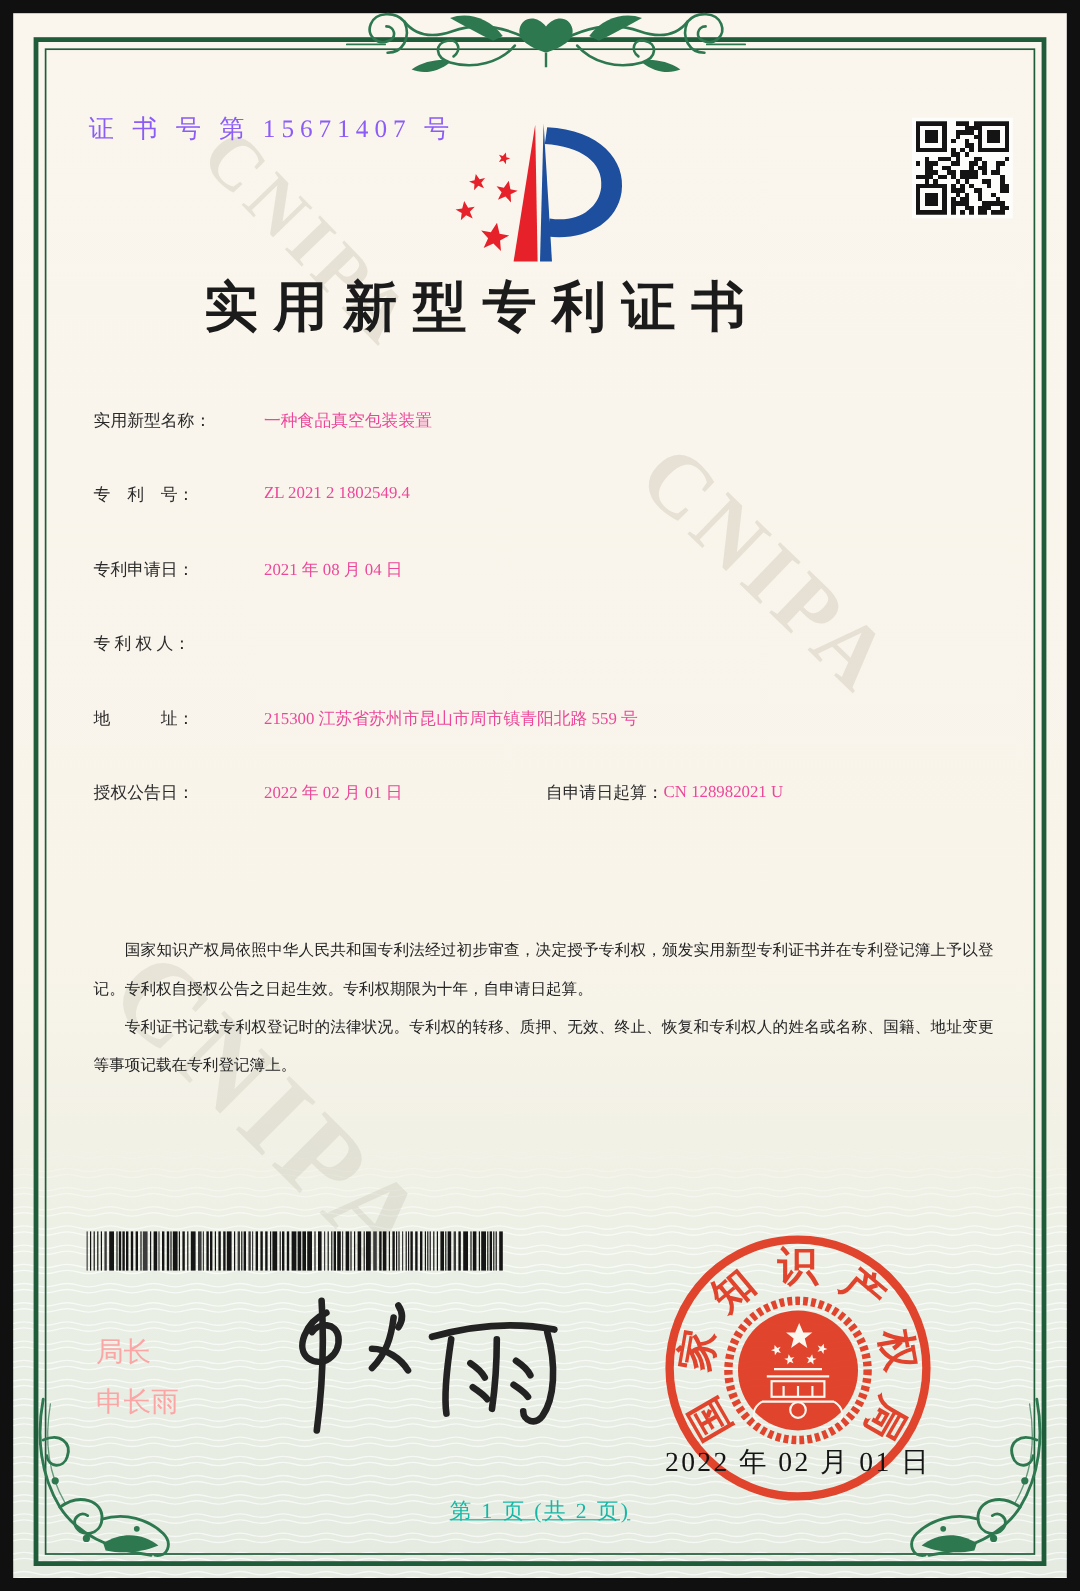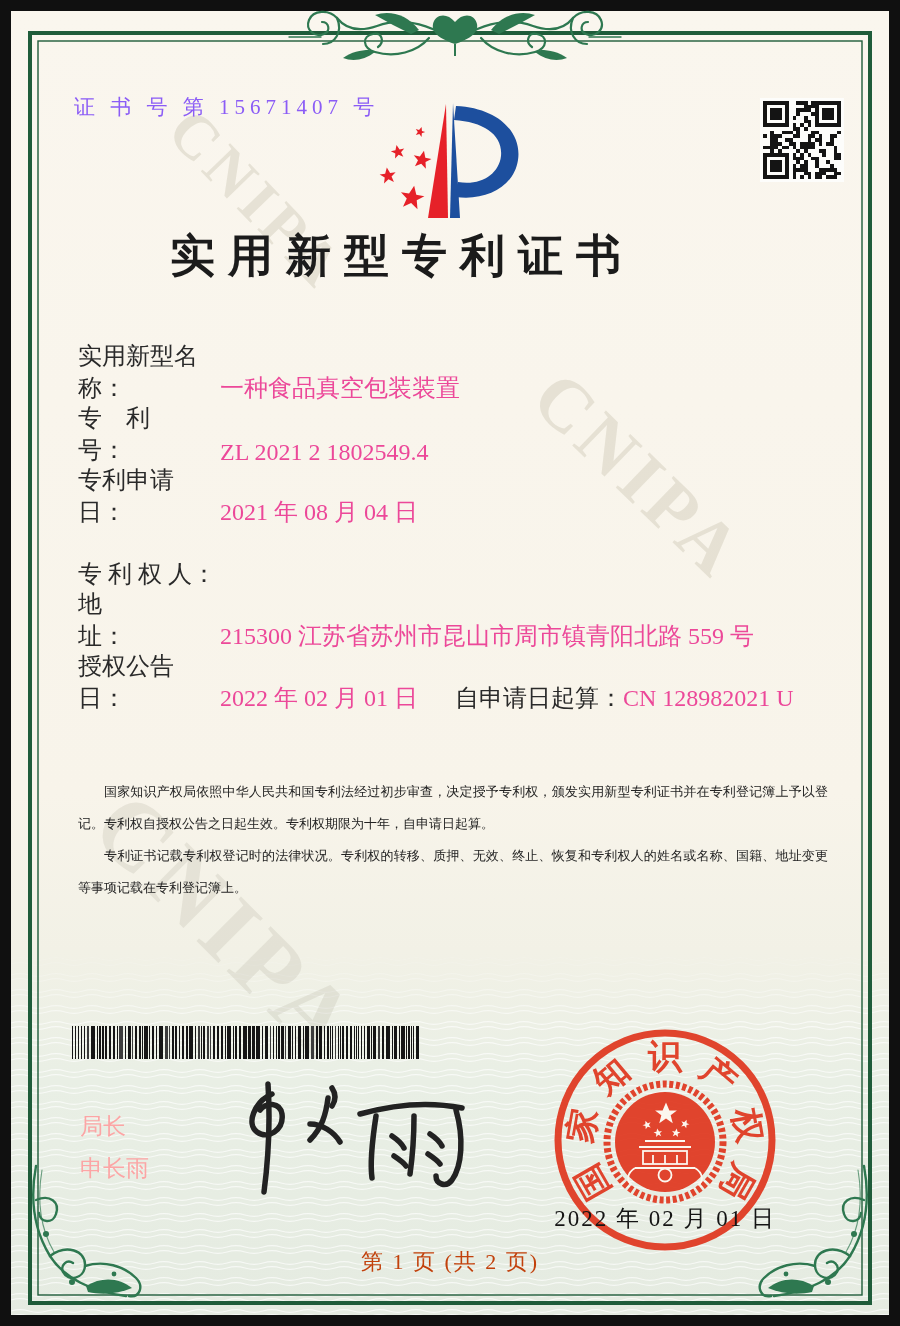--- a/index.html
+++ b/index.html
@@ -16,34 +16,34 @@
   .wm2{left:575px;top:355px;font-size:74px;transform:rotate(44deg);}
   .wm3{left:150px;top:770px;font-size:96px;transform:rotate(45deg);color:rgba(186,180,166,0.26);}
   .borders,.orn{position:absolute;z-index:3;}
   .content{position:absolute;z-index:5;}
   .certno{left:74px;top:93px;font-size:21px;letter-spacing:5px;color:#8b5cf6;}
   .logo{left:338px;top:90px;}
   .qr{left:760px;top:98px;background:#fdfdfb;padding:3px;line-height:0;}
   .title{left:0;top:226px;width:804px;text-align:center;font-size:45px;font-weight:bold;
          letter-spacing:13px;color:#1b1b1b;}
   .fields{left:78px;top:342px;width:750px;}
-  .frow{display:flex;align-items:flex-end;height:62px;font-size:24px;position:relative;}
+  .frow{display:flex;align-items:flex-start;height:62px;font-size:14px;position:relative;}
   .flabel{width:142px;flex:0 0 142px;color:#2a2a2a;}
   .fvalue{color:#ec4899;}
   .pair2{position:absolute;left:377px;display:flex;align-items:center;}
   .paras{left:78px;top:776px;width:750px;font-size:13px;line-height:32px;text-align:justify;}
   .paras p{margin:0;text-indent:2em;}
   .barcode{left:72px;top:1026px;line-height:0;}
   .signerblock{left:80px;top:1106px;font-size:23px;line-height:42px;color:#fca5a5;}
   .sig{left:210px;top:1080px;z-index:5;}
   .seal{left:545px;top:1020px;z-index:6;}
   .sealdate{left:520px;top:1203px;width:290px;text-align:center;font-size:23px;
             letter-spacing:2px;color:#141414;z-index:7;}
-  .footer{left:0;top:1247px;width:900px;text-align:center;font-size:22px;letter-spacing:2px;
-          color:#c2410c;}
+  .footer{left:0;top:1247px;width:900px;text-align:center;font-size:18px;letter-spacing:2px;
+          color:#14b8a6;text-decoration:underline;}
 </style>
 </head>
 <body>
 
 <div class="page">
 
   <svg width="0" height="0" style="position:absolute" aria-hidden="true">
     <defs>
       <path id="st" d="M0,-10 2.94,-3.09 9.51,-3.09 4.05,1.18 5.88,8.09 0,4 -5.88,8.09 -4.05,1.18 -9.51,-3.09 -2.94,-3.09Z"></path>
       <g id="corner" fill="none" stroke="#2e7850" stroke-width="2.4" stroke-linecap="round">

